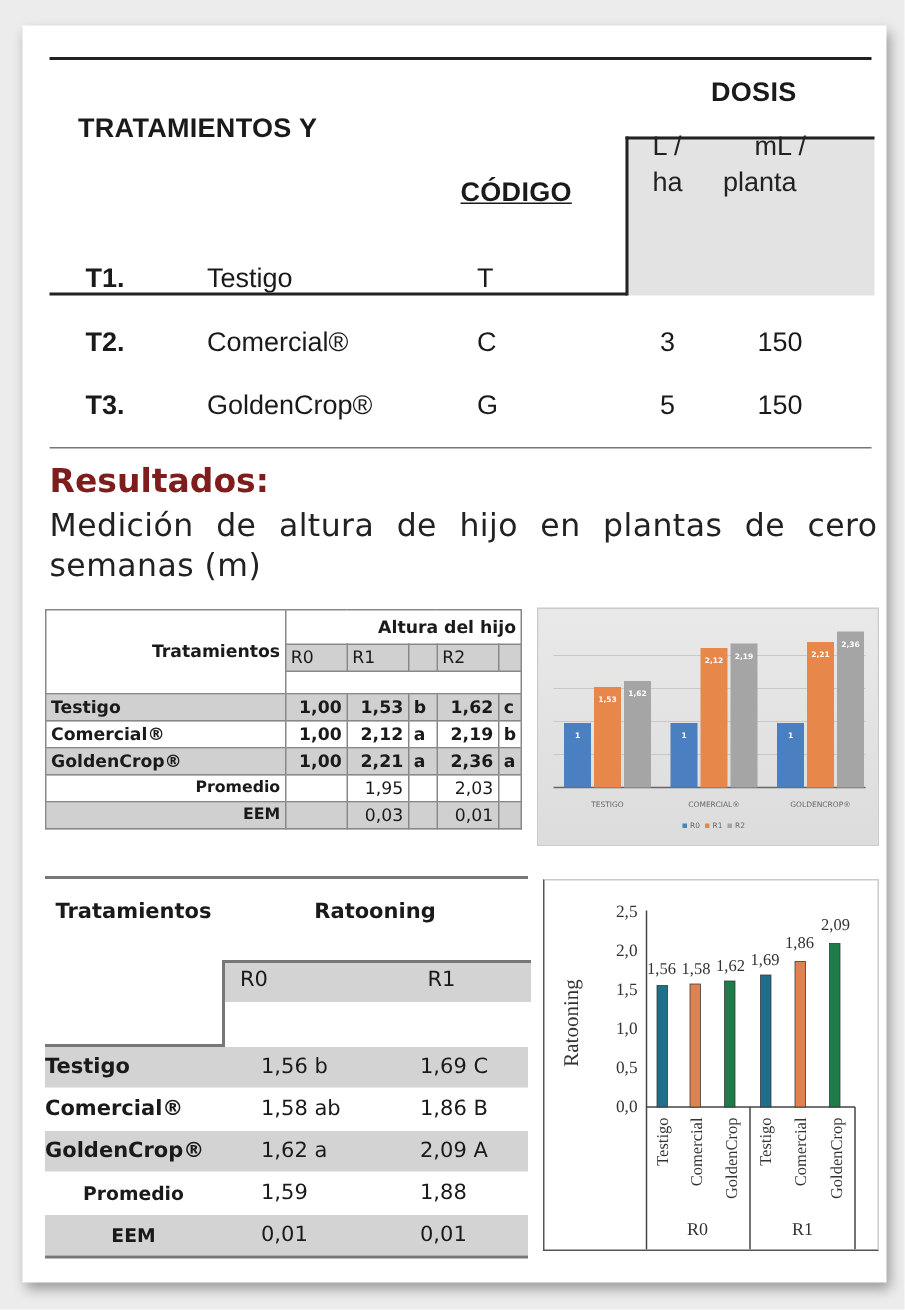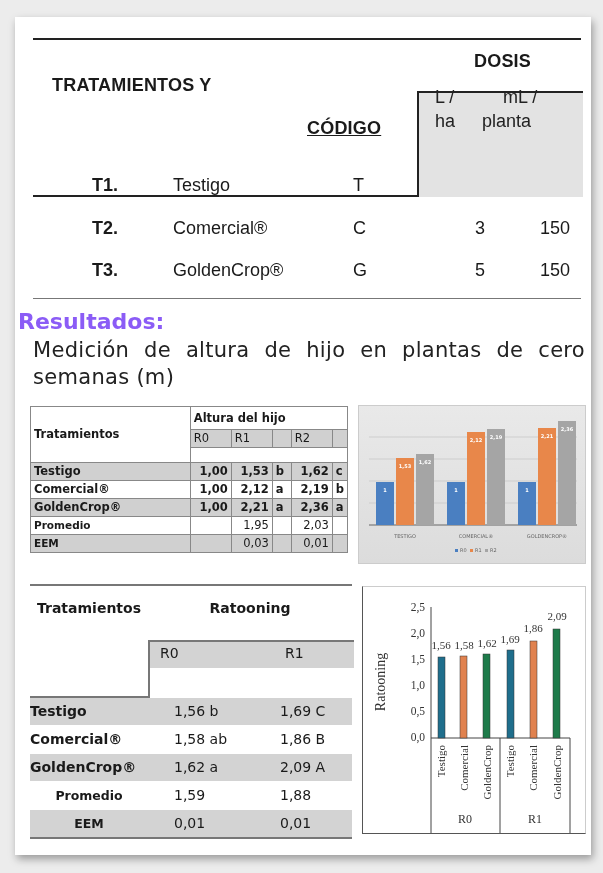--- a/index.html
+++ b/index.html
@@ -7,34 +7,34 @@
   .card{position:absolute;left:15px;top:17px;width:576px;height:838px;background:#fff;box-shadow:2px 4px 8px rgba(0,0,0,0.35);}
 
   
   .t1{position:absolute;left:33px;top:38px;width:548px;height:262px;}
   .t1 .rule-top{position:absolute;left:0;top:0;width:548px;height:2px;background:#222;}
   .t1 .rule-mid{position:absolute;left:0;top:157px;width:385px;height:2px;background:#222;}
   .t1 .dosis-box{position:absolute;left:384px;top:53px;width:164px;height:104px;background:#e3e3e3;border-top:2px solid #222;border-left:2px solid #222;}
   .t1 .rule-bot{position:absolute;left:0;top:260px;width:548px;height:1px;background:#777;}
   .t1 .h{position:absolute;font-weight:bold;font-size:18px;letter-spacing:0.2px;}
   .t1 .hn{position:absolute;font-size:18px;color:#222;}
-  .t1 .cell{position:absolute;font-size:18px;margin-left:35px;}
+  .t1 .cell{position:absolute;font-size:18px;}
   .t1 .cell.b{font-weight:bold;}
 
   
-  .res-title{position:absolute;left:18px;top:309px;font-family:"DejaVu Sans",sans-serif;font-weight:bold;font-size:22px;color:#8b5cf6;text-align:right;}
+  .res-title{position:absolute;left:33px;top:309px;font-family:"DejaVu Sans",sans-serif;font-weight:bold;font-size:22px;color:#7f1d1d;text-align:right;}
   .res-sub{position:absolute;left:33px;top:337px;width:552px;font-family:"DejaVu Sans",sans-serif;font-size:21px;line-height:27px;color:#222;text-align:justify;text-align-last:left;letter-spacing:0.3px;}
 
   
   .st{position:absolute;left:30px;top:406px;width:318px;font-family:"DejaVu Sans",sans-serif;font-size:11.5px;border-collapse:collapse;}
   .st td{border:1px solid #888;padding:0 3px;height:17px;line-height:17px;}
   .st .g{background:#d0d0d0;}
   .st .bold{font-weight:bold;}
   .st .num{text-align:right;}
-  .st .c{text-align:left;}
+  .st .c{text-align:right;}
 
   
   .xl{position:absolute;left:358px;top:405px;width:226px;height:157px;background:linear-gradient(180deg,#e9e9e9,#dcdcdc);border:1px solid #ccc;}
 
   
   .rt{position:absolute;left:30px;top:584px;width:322px;height:256px;font-family:"DejaVu Sans",sans-serif;font-size:14px;}
   .rt .row{position:absolute;left:0;width:322px;height:27px;line-height:27px;}
   .rt .g{background:#d3d3d3;}
   .rt .lab{position:absolute;left:0;font-weight:bold;}
   .rt .v0{position:absolute;left:144px;}

